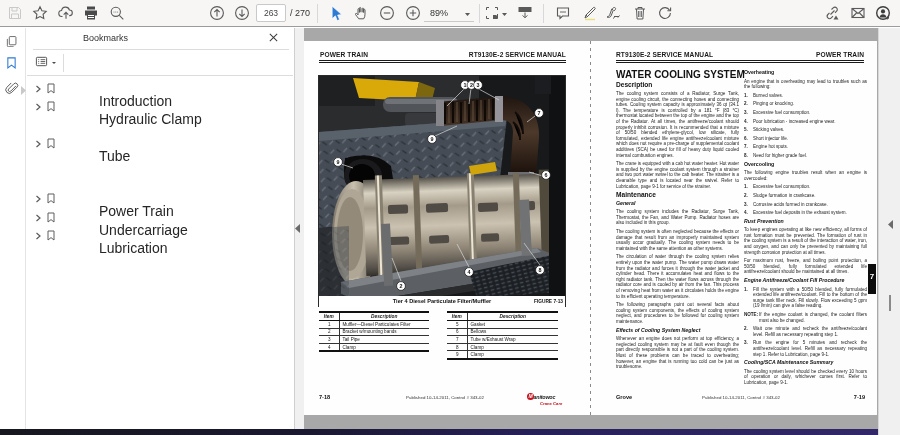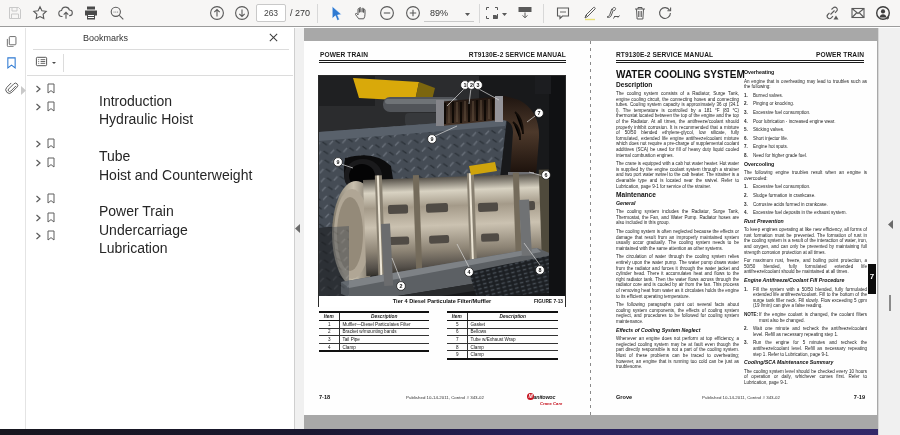--- a/index.html
+++ b/index.html
@@ -202,39 +202,30 @@
         </svg>
   <span class="lbl">Introduction</span>
       </div>
       <div class="bmrow" style="top: 70.4px;">
         <svg style="position:absolute;left:7px;top:5px;width:8px;height:8px" viewBox="0 0 8 8" fill="none" stroke="#5a5a5a" stroke-width="1.2">
           <path d="M2.5 1l3.5 3-3.5 3"></path>
         </svg>
   <svg style="position:absolute;left:19px;top:3px;width:10px;height:11px" viewBox="0 0 10 11" fill="none" stroke="#5f5f5f" stroke-width="1">
           <path d="M2 1h6v9L5 7.6 2 10z"></path>
         </svg>
-  <span class="lbl">Hydraulic Hoist</span>
+  <span class="lbl">Hydraulic Clamp</span>
       </div>
       <div class="bmrow" style="top: 107.2px;">
         <svg style="position:absolute;left:7px;top:5px;width:8px;height:8px" viewBox="0 0 8 8" fill="none" stroke="#5a5a5a" stroke-width="1.2">
           <path d="M2.5 1l3.5 3-3.5 3"></path>
         </svg>
   <svg style="position:absolute;left:19px;top:3px;width:10px;height:11px" viewBox="0 0 10 11" fill="none" stroke="#5f5f5f" stroke-width="1">
           <path d="M2 1h6v9L5 7.6 2 10z"></path>
         </svg>
   <span class="lbl">Tube</span>
-      </div>
-      <div class="bmrow" style="top: 125.6px;">
-        <svg style="position:absolute;left:7px;top:5px;width:8px;height:8px" viewBox="0 0 8 8" fill="none" stroke="#5a5a5a" stroke-width="1.2">
-          <path d="M2.5 1l3.5 3-3.5 3"></path>
-        </svg>
-  <svg style="position:absolute;left:19px;top:3px;width:10px;height:11px" viewBox="0 0 10 11" fill="none" stroke="#5f5f5f" stroke-width="1">
-          <path d="M2 1h6v9L5 7.6 2 10z"></path>
-        </svg>
-  <span class="lbl">Hoist and Counterweight</span>
       </div>
       <div class="bmrow" style="top: 162.4px;">
         <svg style="position:absolute;left:7px;top:5px;width:8px;height:8px" viewBox="0 0 8 8" fill="none" stroke="#5a5a5a" stroke-width="1.2">
           <path d="M2.5 1l3.5 3-3.5 3"></path>
         </svg>
   <svg style="position:absolute;left:19px;top:3px;width:10px;height:11px" viewBox="0 0 10 11" fill="none" stroke="#5f5f5f" stroke-width="1">
           <path d="M2 1h6v9L5 7.6 2 10z"></path>
         </svg>
   <span class="lbl">Power Train</span>
       </div>

